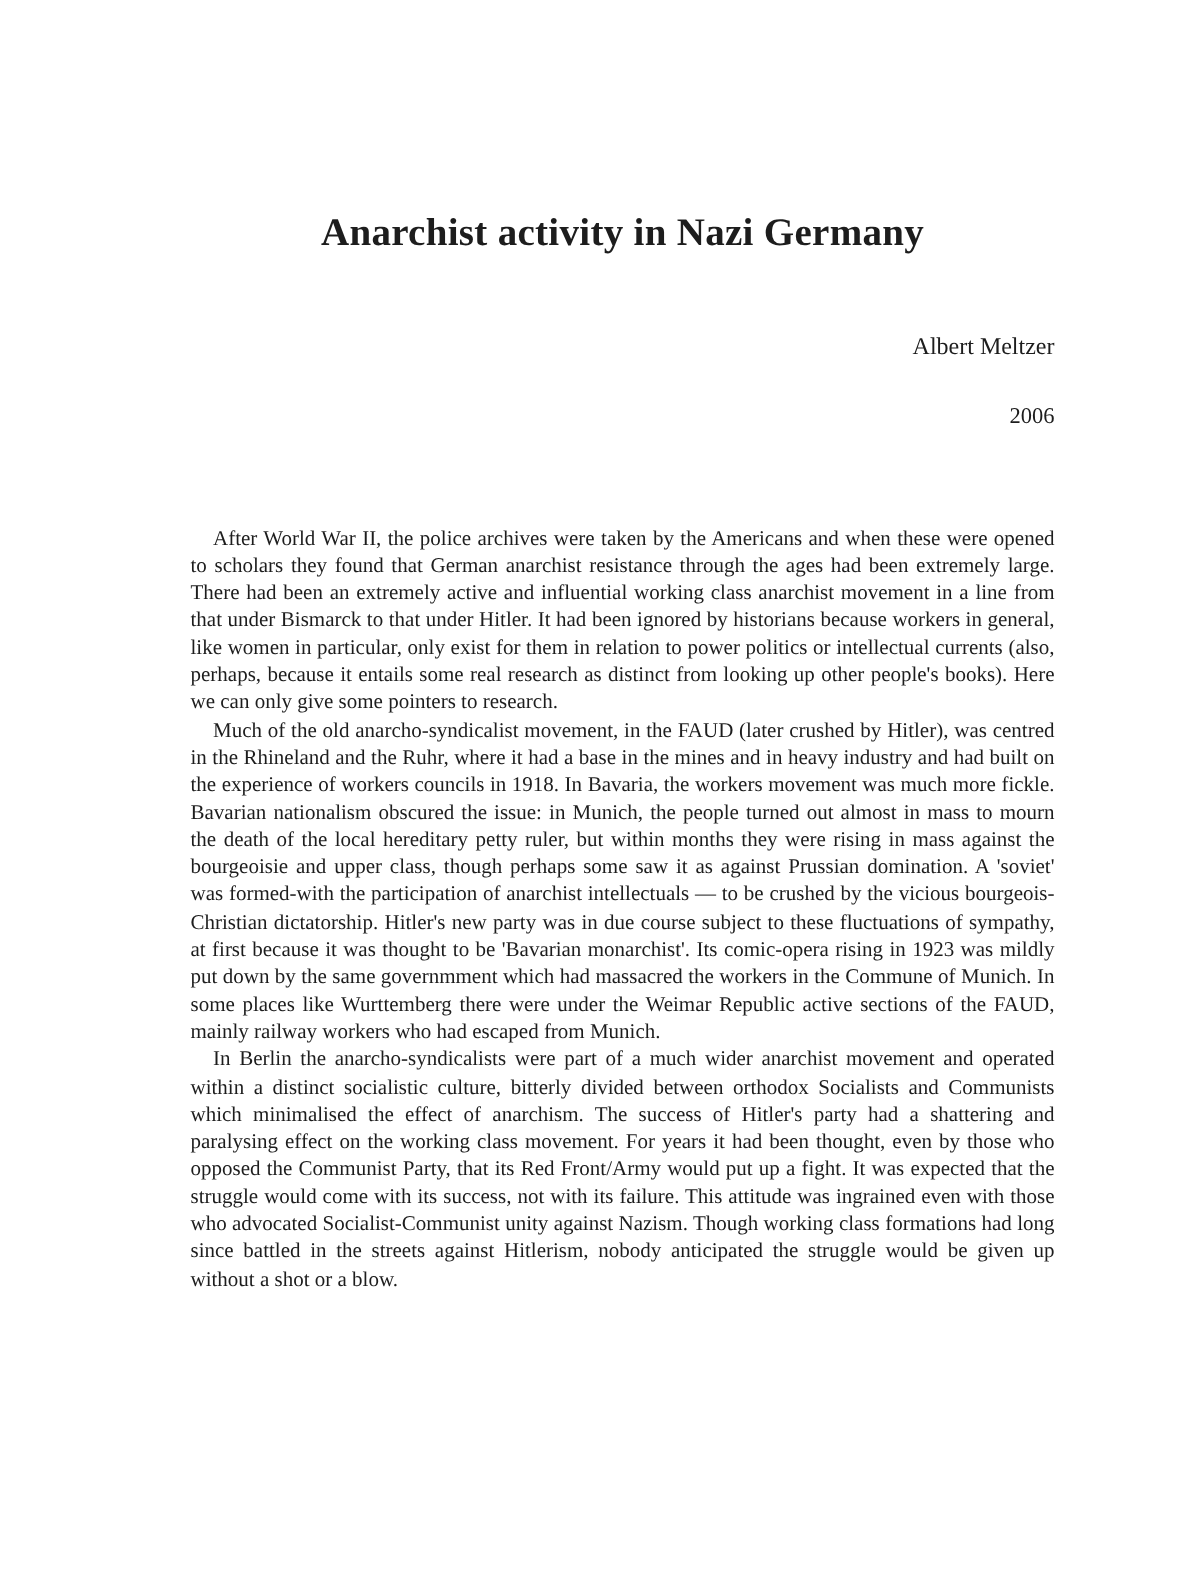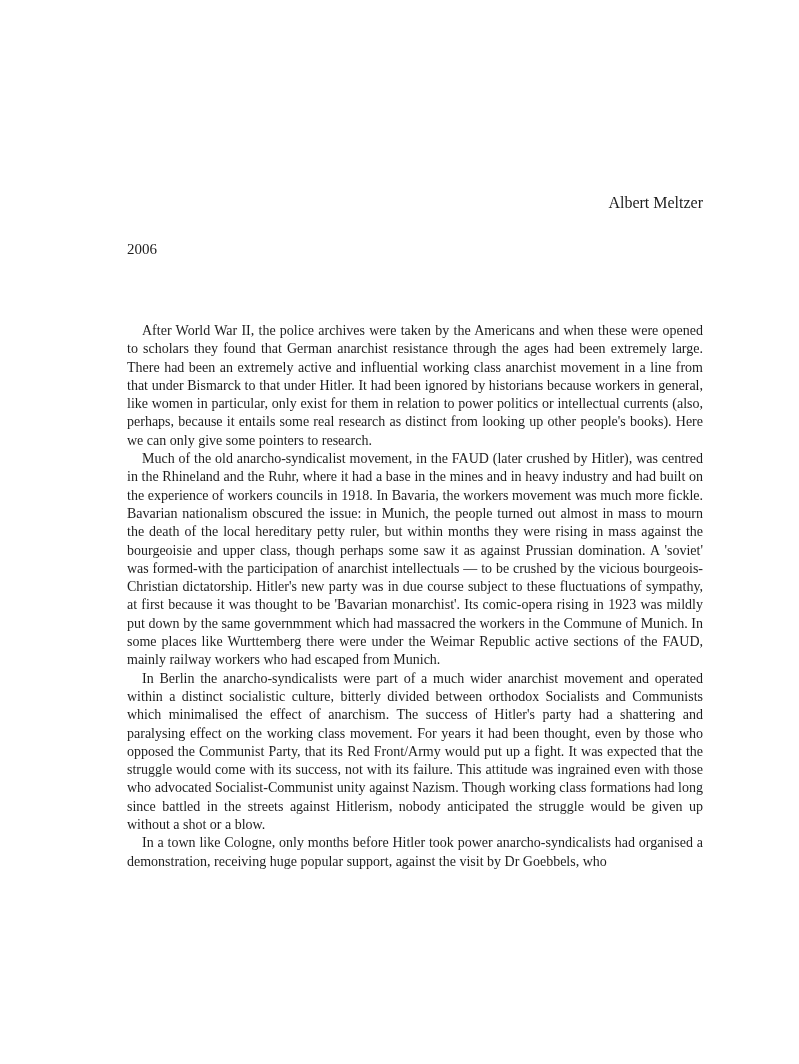--- a/index.html
+++ b/index.html
@@ -31,42 +31,42 @@
     letter-spacing: 0.2px;
     line-height: 1.1;
   }
   .doc-author {
     font-size: 16px;
     text-align: right;
     margin-top: 53px;
   }
   .doc-date {
     font-size: 15px;
-    text-align: left;
+    text-align: right;
     margin-top: 29px;
   }
   .doc-body {
     margin-top: 64px;
     font-size: 14px;
     line-height: 18.3px;
     text-align: justify;
   }
   .doc-body p {
     margin: 0;
     padding: 0;
     text-indent: 15px;
   }
 </style>
 </head>
 <body>
 
 <div class="page">
   <div class="text-column">
+    <h1 class="doc-title">Anarchist activity in Nazi Germany</h1>
     <div class="doc-author">Albert Meltzer</div>
     <div class="doc-date">2006</div>
     <div class="doc-body">
       <p>After World War II, the police archives were taken by the Americans and when these were opened to scholars they found that German anarchist resistance through the ages had been extremely large. There had been an extremely active and influential working class anarchist movement in a line from that under Bismarck to that under Hitler. It had been ignored by historians because workers in general, like women in particular, only exist for them in relation to power politics or intellectual currents (also, perhaps, because it entails some real research as distinct from looking up other people's books). Here we can only give some pointers to research.</p>
       <p>Much of the old anarcho-syndicalist movement, in the FAUD (later crushed by Hitler), was centred in the Rhineland and the Ruhr, where it had a base in the mines and in heavy industry and had built on the experience of workers councils in 1918. In Bavaria, the workers movement was much more fickle. Bavarian nationalism obscured the issue: in Munich, the people turned out almost in mass to mourn the death of the local hereditary petty ruler, but within months they were rising in mass against the bourgeoisie and upper class, though perhaps some saw it as against Prussian domination. A 'soviet' was formed-with the participation of anarchist intellectuals — to be crushed by the vicious bourgeois-Christian dictatorship. Hitler's new party was in due course subject to these fluctuations of sympathy, at first because it was thought to be 'Bavarian monarchist'. Its comic-opera rising in 1923 was mildly put down by the same governmment which had massacred the workers in the Commune of Munich. In some places like Wurttemberg there were under the Weimar Republic active sections of the FAUD, mainly railway workers who had escaped from Munich.</p>
       <p>In Berlin the anarcho-syndicalists were part of a much wider anarchist movement and operated within a distinct socialistic culture, bitterly divided between orthodox Socialists and Communists which minimalised the effect of anarchism. The success of Hitler's party had a shattering and paralysing effect on the working class movement. For years it had been thought, even by those who opposed the Communist Party, that its Red Front/Army would put up a fight. It was expected that the struggle would come with its success, not with its failure. This attitude was ingrained even with those who advocated Socialist-Communist unity against Nazism. Though working class formations had long since battled in the streets against Hitlerism, nobody anticipated the struggle would be given up without a shot or a blow.</p>
-      <p>In a town like Cologne, only months before Hitler took power anarcho-syndicalists had organised a demonstration, receiving huge popular support, against the visit by Dr Goebbels, who</p>
     </div>
   </div>
 </div>
 
 </body></html>

